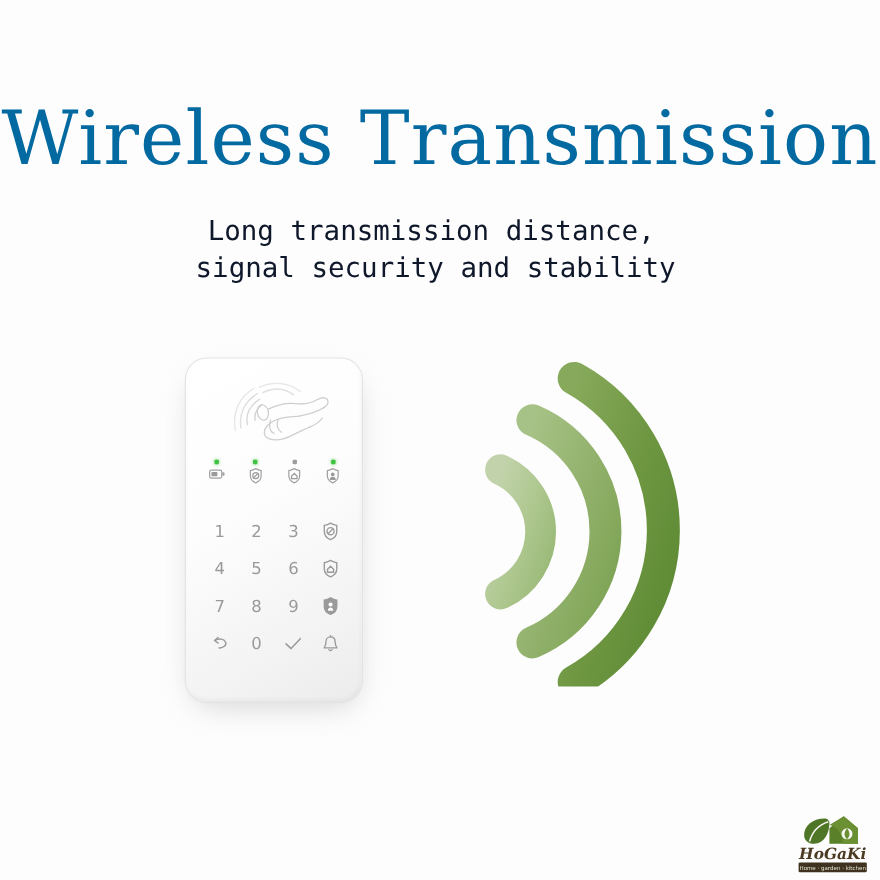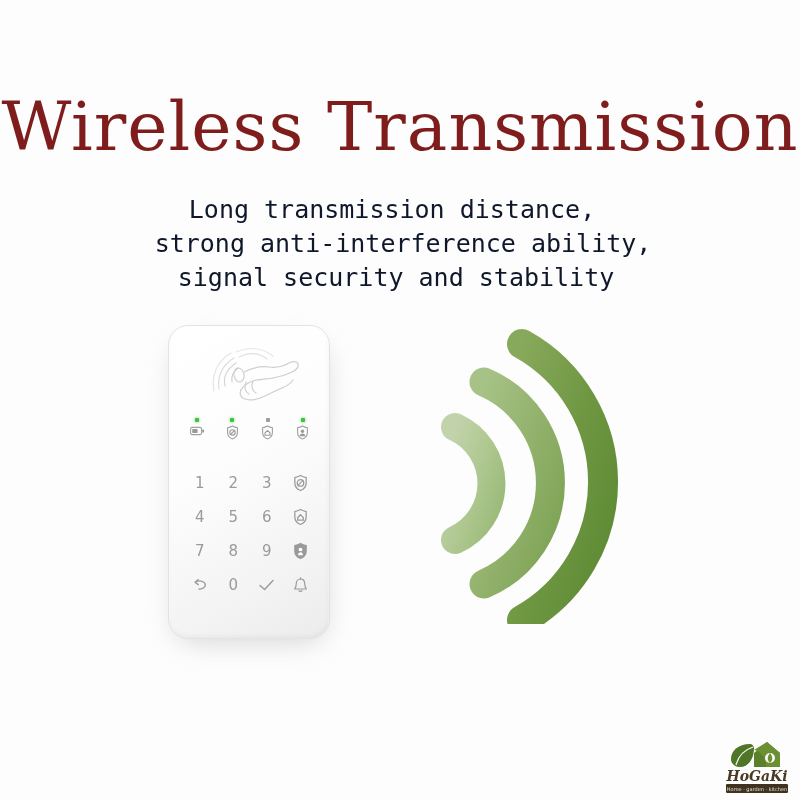--- a/index.html
+++ b/index.html
@@ -20,21 +20,21 @@
   .headline {
     position: absolute;
     top: 88px;
     left: 0;
     width: 800px;
     text-align: center;
     font-family: "DejaVu Serif", serif;
     font-size: 68px;
     line-height: 78px;
     letter-spacing: 1px;
-    color: #7f1d1d;
+    color: #0369a1;
     white-space: nowrap;
   }
 
   .subhead {
     position: absolute;
     top: 193px;
     left: 0;
     width: 800px;
     text-align: center;
     font-family: "DejaVu Sans Mono", monospace;
@@ -170,21 +170,20 @@
   }
   .logo svg { display:block; width:100%; height:100%; }
 </style>
 </head>
 <body>
 
 <div class="headline">Wireless Transmission</div>
 
 <div class="subhead">
   <span class="line line-1">Long transmission distance,</span>
-  <span class="line line-2">strong anti-interference ability,</span>
   <span class="line line-3">signal security and stability</span>
 </div>
 
 <div class="device-wrap">
   <div class="device-shadow"></div>
   <div class="device">
 
     <div class="rfid-area">
       <svg viewBox="0 0 124 80" fill="none" stroke="#cfcfcf" stroke-width="1.2" stroke-linecap="round" stroke-linejoin="round">
 

